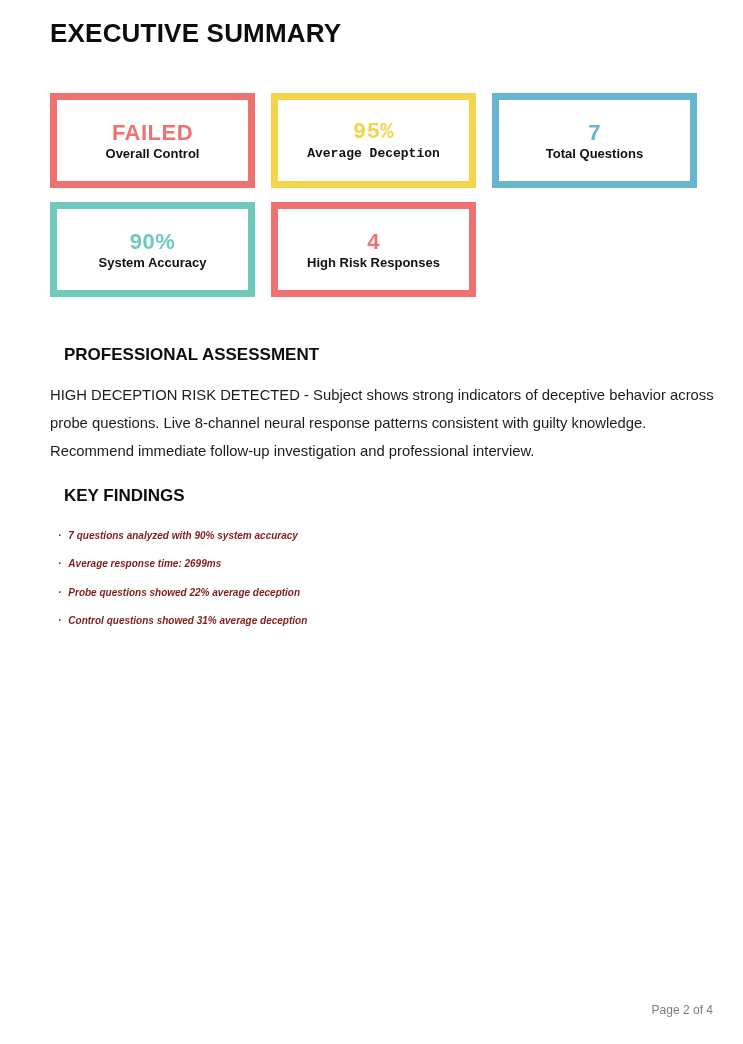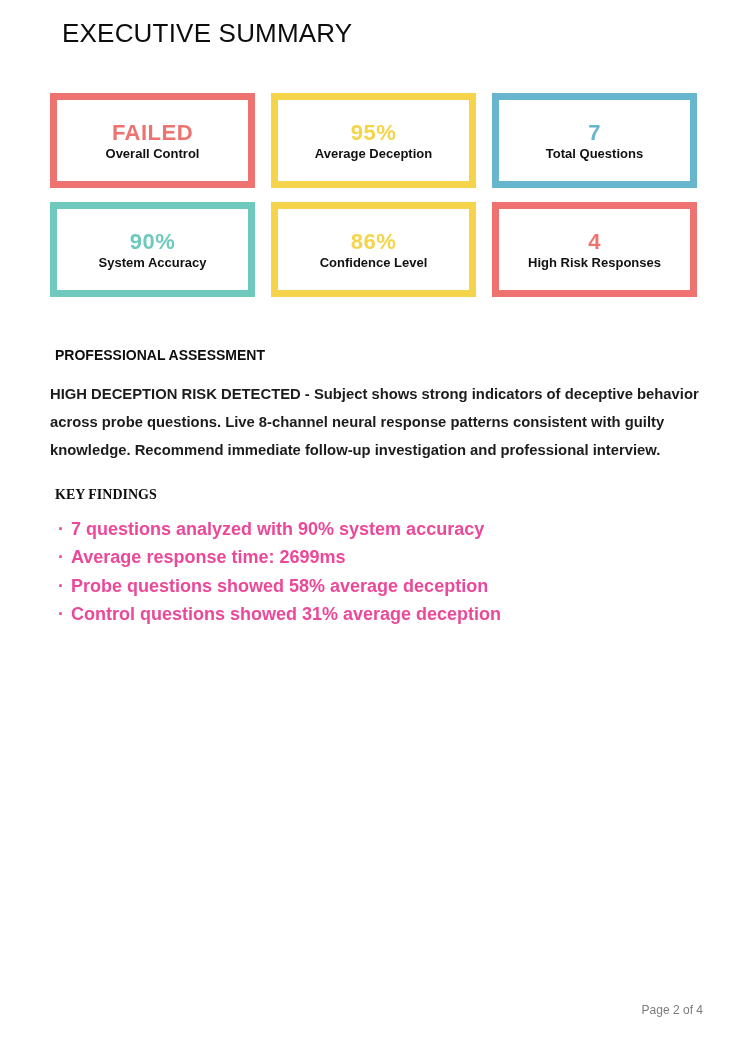--- a/index.html
+++ b/index.html
@@ -8,24 +8,24 @@
     width: 743px; height: 1044px;
     background: #ffffff;
     font-family: "Liberation Sans", "DejaVu Sans", sans-serif;
     color: #111111;
     position: relative;
     overflow: hidden;
   }
   .page { padding: 0 46px 0 50px; }
 
   .doc-title {
-    margin: 18px 0 0 12px;
+    margin: 18px 0 0 0;
     font-size: 26px;
     line-height: 30px;
-    font-weight: normal;
+    font-weight: bold;
     letter-spacing: 0.2px;
     color: #0d0d0d;
   }
 
   .stat-grid {
     margin-top: 45px;
     display: grid;
     grid-template-columns: repeat(3, 1fr);
     column-gap: 16px;
     row-gap: 14px;
@@ -47,66 +47,67 @@
     font-weight: bold;
     letter-spacing: 0.5px;
   }
   .stat-label {
     font-size: 13px;
     line-height: 13px;
     font-weight: bold;
     color: #111111;
   }
   .border-red  { border-color: var(--red); }
-  .border-yellow { border-color: var(--yellow); }
+  .border-yellow { border-color: var(--yellow); font-family: Liberation Mono, monospace; }
   .border-blue { border-color: var(--blue); }
   .border-teal { border-color: var(--teal); }
   .text-red  { color: var(--red); }
   .text-yellow { color: var(--yellow); }
   .text-blue { color: var(--blue); }
   .text-teal { color: var(--teal); }
 
   .section-heading {
-    font-size: 14px;
+    font-size: 17px;
     line-height: 24px;
     font-weight: bold;
     color: #0d0d0d;
-    margin: 5px;
+    margin: 14px;
   }
   .heading-assessment { margin-top: 46px; }
   .assessment-body {
     margin: 13px 0 12px 0;
     width: 666px;
     font-size: 14.8px;
     line-height: 28.2px;
-    font-weight: bold;
+    font-weight: normal;
     color: #1c1c1c;
   }
-  .heading-findings { margin-top: 18px; font-family: Liberation Serif, serif; }
+  .heading-findings { margin-top: 18px; }
   .findings-list {
     list-style: none;
     margin: 8px 0 0 0;
     padding: 0 0 0 8px;
   }
   .finding-item {
-    font-size: 18px;
+    font-size: 10px;
     line-height: 28.5px;
     font-weight: bold;
-    color: #ec4899;
+    color: #7f1d1d;
     white-space: nowrap;
+    font-style: italic;
   }
   .bullet {
     display: inline-block;
     margin-right: 7px;
     font-weight: bold;
   }
   .page-footer {
     position: absolute;
     top: 1003px;
-    right: 40px;
+    right: 30px;
     font-size: 12px;
     line-height: 14px;
     color: #7c7c7c;
   }
 </style>
 </head>
 <body>
 
 <div class="page">
 
@@ -127,38 +128,34 @@
     <div class="stat-card border-blue">
       <div class="stat-value text-blue">7</div>
       <div class="stat-label">Total Questions</div>
     </div>
 
     <div class="stat-card border-teal">
       <div class="stat-value text-teal">90%</div>
       <div class="stat-label">System Accuracy</div>
     </div>
 
-    <div class="stat-card border-yellow">
-      <div class="stat-value text-yellow">86%</div>
-      <div class="stat-label">Confidence Level</div>
-    </div>
 
     <div class="stat-card border-red">
       <div class="stat-value text-red">4</div>
       <div class="stat-label">High Risk Responses</div>
     </div>
 
   </div>
 
   <h2 class="section-heading heading-assessment">PROFESSIONAL ASSESSMENT</h2>
   <p class="assessment-body">HIGH DECEPTION RISK DETECTED - Subject shows strong indicators of deceptive behavior across probe questions. Live 8-channel neural response patterns consistent with guilty knowledge. Recommend immediate follow-up investigation and professional interview.</p>
 
   <h2 class="section-heading heading-findings">KEY FINDINGS</h2>
   <ul class="findings-list">
     <li class="finding-item"><span class="bullet">·</span><span>7 questions analyzed with 90% system accuracy</span></li>
     <li class="finding-item"><span class="bullet">·</span><span>Average response time: 2699ms</span></li>
-    <li class="finding-item"><span class="bullet">·</span><span>Probe questions showed 58% average deception</span></li>
+    <li class="finding-item"><span class="bullet">·</span><span>Probe questions showed 22% average deception</span></li>
     <li class="finding-item"><span class="bullet">·</span><span>Control questions showed 31% average deception</span></li>
   </ul>
 
 </div>
 
 <div class="page-footer">Page 2 of 4</div>
 
 </body></html>

